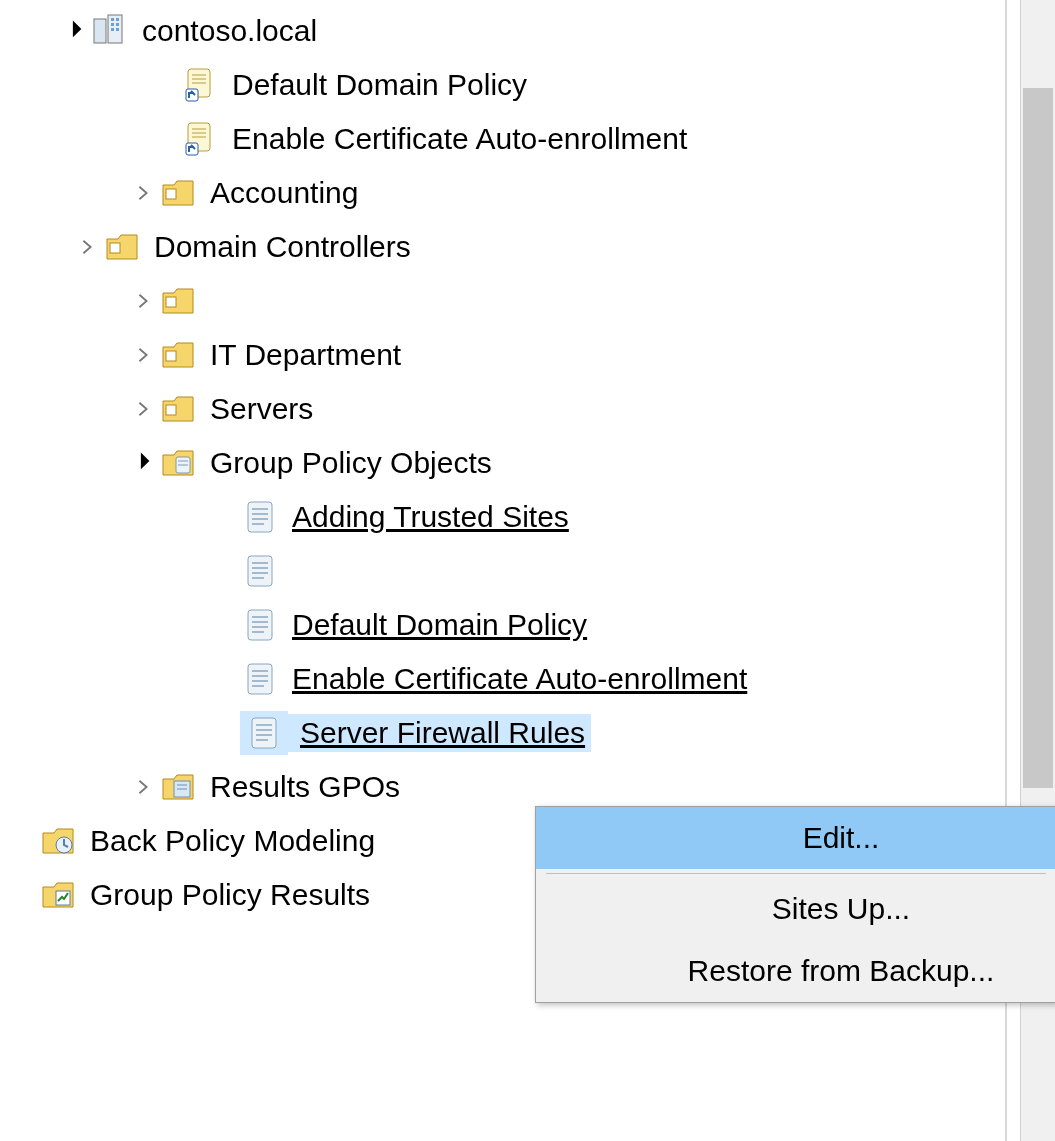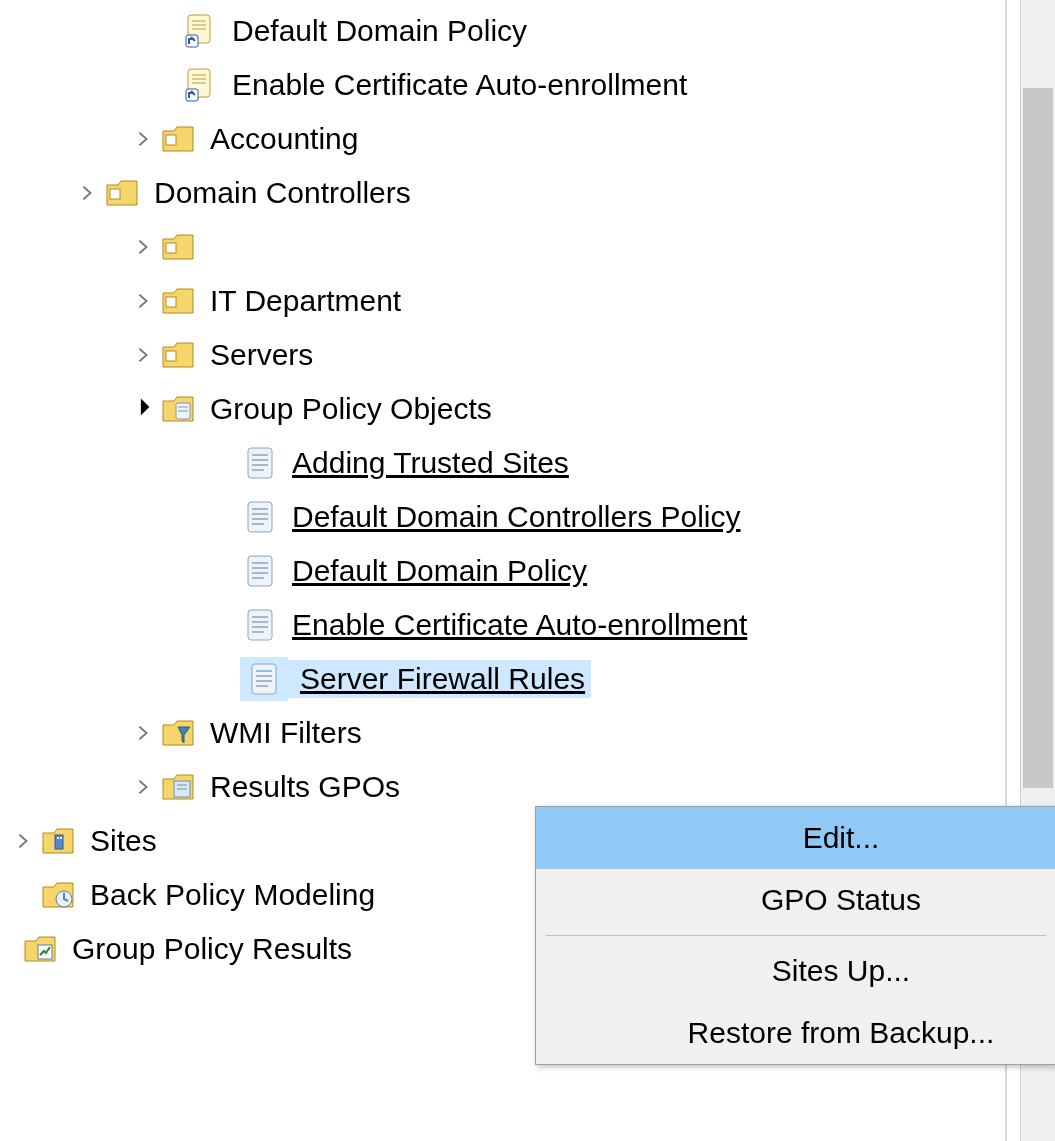--- a/index.html
+++ b/index.html
@@ -114,20 +114,40 @@
 </head>
 <body>
 
 <div class="vline"></div>
 <div class="scrollbar">
   <div class="scroll-thumb"></div>
 </div>
 
 <div class="tree">
 
+  <div class="node lv1">
+    <span class="chevron down">
+      <svg class="svg" viewBox="0 0 20 20">
+          <path d="M4 6 L12 6 L12 14 Z" fill="#000" transform="rotate(45 10 10)"></path>
+        </svg>
+    </span>
+    <span class="icon">
+      <svg class="svg" viewBox="0 0 36 36">
+        <rect x="2" y="6" width="12" height="24" fill="#d9e6f2" stroke="#777"></rect>
+        <rect x="16" y="2" width="14" height="28" fill="#e8eef5" stroke="#777"></rect>
+        <rect x="19" y="5" width="3" height="3" fill="#6aa0d8"></rect>
+          <rect x="24" y="5" width="3" height="3" fill="#6aa0d8"></rect>
+        <rect x="19" y="10" width="3" height="3" fill="#6aa0d8"></rect>
+          <rect x="24" y="10" width="3" height="3" fill="#6aa0d8"></rect>
+        <rect x="19" y="15" width="3" height="3" fill="#6aa0d8"></rect>
+          <rect x="24" y="15" width="3" height="3" fill="#6aa0d8"></rect>
+      </svg>
+    </span>
+    <span class="label">contoso.local</span>
+  </div>
 
   <div class="node" style="padding-left:180px">
     <span class="icon">
       <svg class="svg" viewBox="0 0 36 36">
         <rect x="6" y="2" width="22" height="28" rx="3" fill="#fdf7d5" stroke="#b59f3b"></rect>
         <line x1="10" y1="8" x2="24" y2="8" stroke="#b59f3b" stroke-width="1"></line>
         <line x1="10" y1="12" x2="24" y2="12" stroke="#b59f3b" stroke-width="1"></line>
         <line x1="10" y1="16" x2="24" y2="16" stroke="#b59f3b" stroke-width="1"></line>
         <rect x="4" y="22" width="12" height="12" rx="2" fill="#fff" stroke="#2a5db0"></rect>
         <path d="M7 31 L7 26 L12 26 M9 24 L13 28" fill="none" stroke="#2a5db0" stroke-width="2"></path>
@@ -251,21 +271,20 @@
   <div class="node lv3">
     <span class="icon">
       <svg class="svg" viewBox="0 0 36 36">
         <rect x="6" y="3" width="24" height="30" rx="3" fill="#eef3f7" stroke="#8aa6c2"></rect>
         <line x1="10" y1="10" x2="26" y2="10" stroke="#8aa6c2" stroke-width="1.5"></line>
         <line x1="10" y1="15" x2="26" y2="15" stroke="#8aa6c2" stroke-width="1.5"></line>
         <line x1="10" y1="20" x2="26" y2="20" stroke="#8aa6c2" stroke-width="1.5"></line>
         <line x1="10" y1="25" x2="22" y2="25" stroke="#8aa6c2" stroke-width="1.5"></line>
       </svg>
     </span>
-    <span class="label">Default Domain Controllers Policy</span>
   </div>
   <div class="node lv3">
     <span class="icon">
       <svg class="svg" viewBox="0 0 36 36">
         <rect x="6" y="3" width="24" height="30" rx="3" fill="#eef3f7" stroke="#8aa6c2"></rect>
         <line x1="10" y1="10" x2="26" y2="10" stroke="#8aa6c2" stroke-width="1.5"></line>
         <line x1="10" y1="15" x2="26" y2="15" stroke="#8aa6c2" stroke-width="1.5"></line>
         <line x1="10" y1="20" x2="26" y2="20" stroke="#8aa6c2" stroke-width="1.5"></line>
         <line x1="10" y1="25" x2="22" y2="25" stroke="#8aa6c2" stroke-width="1.5"></line>
       </svg>
@@ -290,100 +309,67 @@
         <rect x="6" y="3" width="24" height="30" rx="3" fill="#eef3f7" stroke="#8aa6c2"></rect>
         <line x1="10" y1="10" x2="26" y2="10" stroke="#8aa6c2" stroke-width="1.5"></line>
         <line x1="10" y1="15" x2="26" y2="15" stroke="#8aa6c2" stroke-width="1.5"></line>
         <line x1="10" y1="20" x2="26" y2="20" stroke="#8aa6c2" stroke-width="1.5"></line>
         <line x1="10" y1="25" x2="22" y2="25" stroke="#8aa6c2" stroke-width="1.5"></line>
       </svg>
     </span>
     <span class="label selected-label" style="padding-left:12px">Server Firewall Rules</span>
   </div>
 
-  <div class="node" style="padding-left:128px">
-    <span class="chevron">
-      <svg width="18" height="18" viewBox="0 0 20 20">
-          <path d="M6 3 L14 10 L6 17" fill="none" stroke="#777" stroke-width="2"></path>
-        </svg>
-    </span>
-    <span class="icon">
-      <svg class="svg" viewBox="0 0 36 36">
-        <path d="M3 10 L14 10 L17 6 L33 6 L33 30 L3 30 Z" fill="#f6d56a" stroke="#b58a1e"></path>
-        <path d="M18 12 L30 12 L24 20 L24 28 L22 26 L22 20 Z" fill="#4a7fb5" stroke="#2a5a8a"></path>
-      </svg>
-    </span>
-    <span class="label">WMI Filters</span>
-  </div>
 
   <div class="node" style="padding-left:128px">
     <span class="chevron">
       <svg width="18" height="18" viewBox="0 0 20 20">
           <path d="M6 3 L14 10 L6 17" fill="none" stroke="#777" stroke-width="2"></path>
         </svg>
     </span>
     <span class="icon">
       <svg class="svg" viewBox="0 0 36 36">
         <path d="M3 10 L14 10 L17 6 L33 6 L33 30 L3 30 Z" fill="#f6d56a" stroke="#b58a1e"></path>
         <rect x="14" y="12" width="16" height="16" fill="#dbe7f2" stroke="#6a8fb5"></rect>
         <line x1="17" y1="16" x2="27" y2="16" stroke="#6a8fb5"></line>
         <line x1="17" y1="20" x2="27" y2="20" stroke="#6a8fb5"></line>
       </svg>
     </span>
     <span class="label">Results GPOs</span>
   </div>
 
-  <div class="node" style="padding-left:8px">
-    <span class="chevron">
-      <svg width="18" height="18" viewBox="0 0 20 20">
-          <path d="M6 3 L14 10 L6 17" fill="none" stroke="#777" stroke-width="2"></path>
-        </svg>
-    </span>
-    <span class="icon">
-      <svg class="svg" viewBox="0 0 36 36">
-        <path d="M3 10 L14 10 L17 6 L33 6 L33 30 L3 30 Z" fill="#f6d56a" stroke="#b58a1e"></path>
-        <rect x="15" y="12" width="8" height="14" fill="#5a87c7" stroke="#2a5a9a"></rect>
-        <rect x="17" y="14" width="2" height="2" fill="#fff"></rect>
-          <rect x="20" y="14" width="2" height="2" fill="#fff"></rect>
-      </svg>
-    </span>
-    <span class="label">Sites</span>
-  </div>
 
   <div class="node" style="padding-left:38px">
     <span class="icon">
       <svg class="svg" viewBox="0 0 36 36">
         <path d="M3 10 L14 10 L17 6 L33 6 L33 30 L3 30 Z" fill="#f6d56a" stroke="#b58a1e"></path>
         <circle cx="24" cy="22" r="8" fill="#e8f0f8" stroke="#5a7fa5"></circle>
         <path d="M24 16 L24 22 L28 24" stroke="#5a7fa5" fill="none" stroke-width="2"></path>
       </svg>
     </span>
     <span class="label">Back Policy Modeling</span>
   </div>
 
-  <div class="node" style="padding-left:20px">
+  <div class="node" style="padding-left:38px">
     <span class="icon">
       <svg class="svg" viewBox="0 0 36 36">
         <path d="M3 10 L14 10 L17 6 L33 6 L33 30 L3 30 Z" fill="#f6d56a" stroke="#b58a1e"></path>
         <rect x="16" y="14" width="14" height="14" fill="#fff" stroke="#5a7fa5"></rect>
         <polyline points="18,24 22,20 24,22 28,16" fill="none" stroke="#2d7f2d" stroke-width="2"></polyline>
       </svg>
     </span>
     <span class="label">Group Policy Results</span>
   </div>
 
 </div>
 
 <div class="context-menu">
   <div class="menu-item hover">
     <span>Edit...</span>
   </div>
-  <div class="menu-item">
-    <span>GPO Status</span>
-  </div>
   <div class="sep"></div>
   <div class="menu-item">
     <span>Sites  Up...</span>
   </div>
   <div class="menu-item">
     <span>Restore from Backup...</span>
   </div>
 </div>
 
 </body></html>

